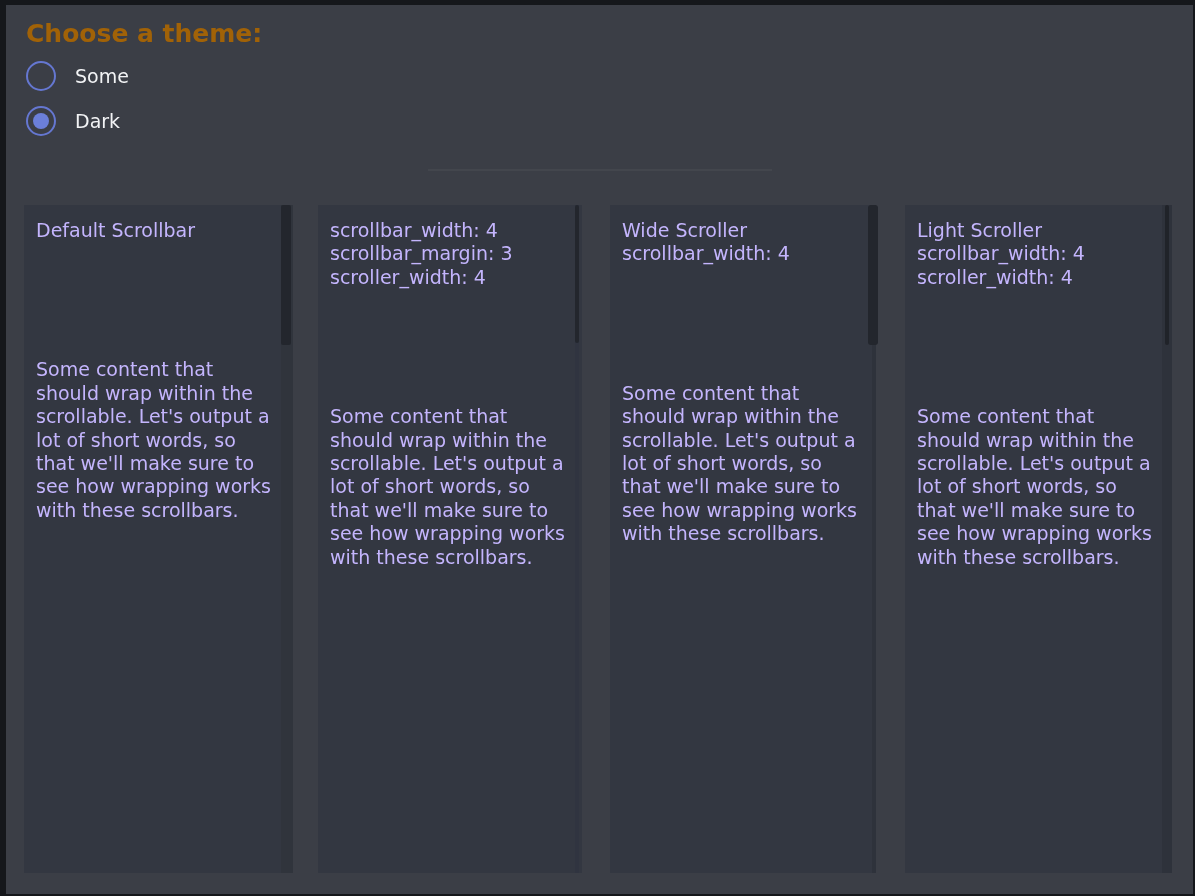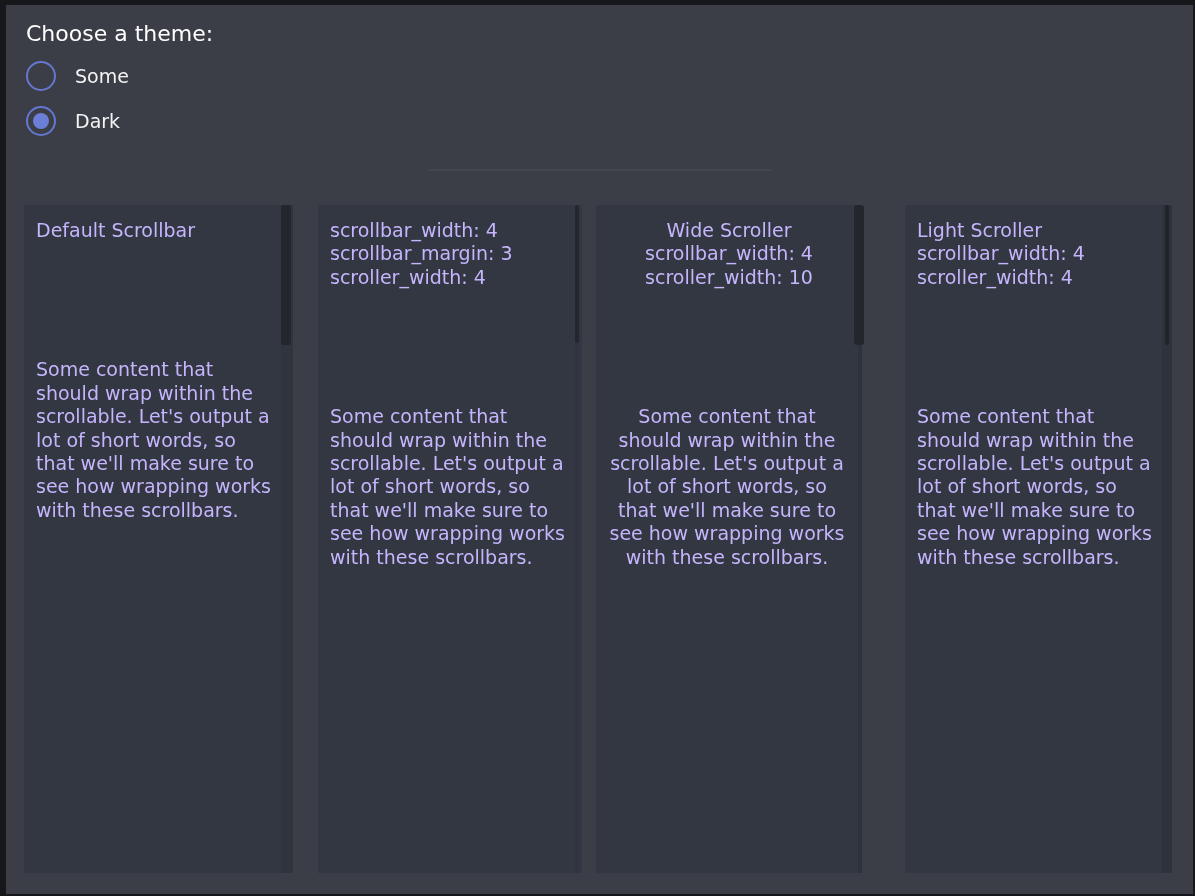--- a/index.html
+++ b/index.html
@@ -13,21 +13,21 @@
   .window {
     position: absolute;
     left: 6px; top: 5px; right: 2px; bottom: 2px;
     background: #3b3e46;
   }
   .content { position: absolute; inset: 0; }
 
   
   .theme-label {
     position: absolute; left: 26px; top: 22px;
-    font-size: 22px; line-height: 24px; color: #ffffff;
+    font-size: 25px; line-height: 24px; color: #a16207; font-weight: bold;
   }
   .radio-row { position: absolute; left: 26px; height: 30px; cursor: default; }
   .radio-row.light { top: 61px; }
   .radio-row.dark  { top: 106px; }
   .radio-circle {
     position: absolute; left: 0; top: 0;
     width: 26px; height: 26px;
     border: 2px solid #6577d1; border-radius: 50%;
     box-sizing: content-box;
   }
@@ -51,21 +51,21 @@
   .panel {
     position: absolute; top: 205px; height: 668px;
     background: #333741;
     box-sizing: border-box;
     padding: 14px 12px 0 12px;
     color: #c4b5fd;
     font-size: 19px; line-height: 23.4px;
   }
   .panel-1 { left: 24px;  width: 269px; }
   .panel-2 { left: 318px; width: 264px; }
-  .panel-3 { left: 596px; width: 266px; text-align: center; }
+  .panel-3 { left: 610px; width: 266px; }
   .panel-4 { left: 905px; width: 267px; }
 
   .panel-head { white-space: nowrap; overflow: hidden; }
   .panel-body { margin-top: 116px; width: 238px; }
 
   .sb-track { position: absolute; top: 0; height: 100%; }
   .sb-thumb { position: absolute; top: 0; background: #23262d; }
 
   
   .panel-1 .sb-track { right: 0; width: 12px; background: #30343c; }
@@ -123,21 +123,20 @@
     </div>
     <div class="panel-body">Some content that should wrap within the scrollable. Let's output a lot of short words, so that we'll make sure to see how wrapping works with these scrollbars.</div>
     <div class="sb-track"></div>
     <div class="sb-thumb"></div>
   </div>
 
   <div class="panel panel-3">
     <div class="panel-head">
       <div>Wide Scroller</div>
       <div>scrollbar_width: 4</div>
-      <div>scroller_width: 10</div>
     </div>
     <div class="panel-body">Some content that should wrap within the scrollable. Let's output a lot of short words, so that we'll make sure to see how wrapping works with these scrollbars.</div>
     <div class="sb-track"></div>
     <div class="sb-thumb"></div>
   </div>
 
   <div class="panel panel-4">
     <div class="panel-head">
       <div>Light Scroller</div>
       <div>scrollbar_width: 4</div>

